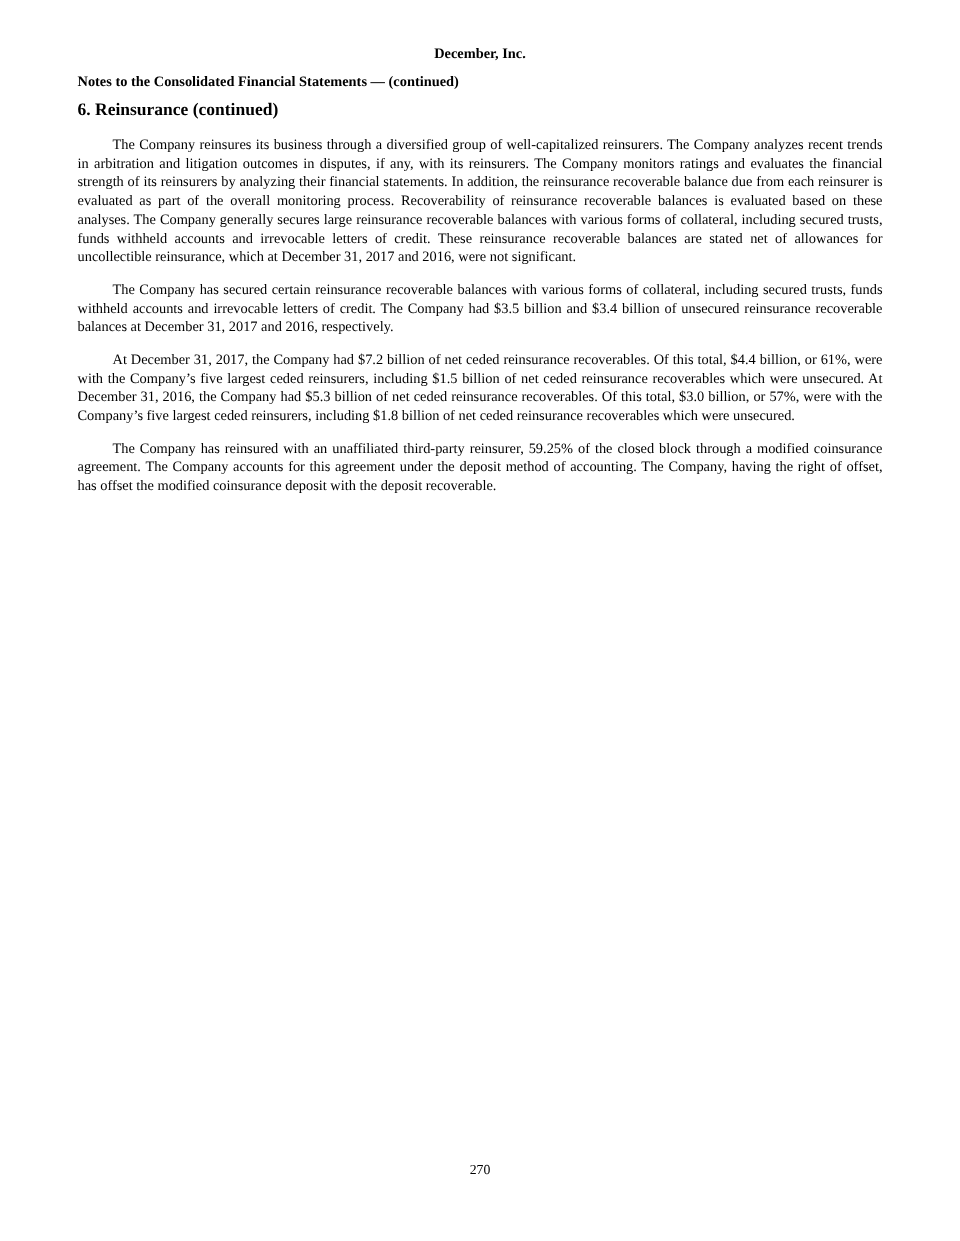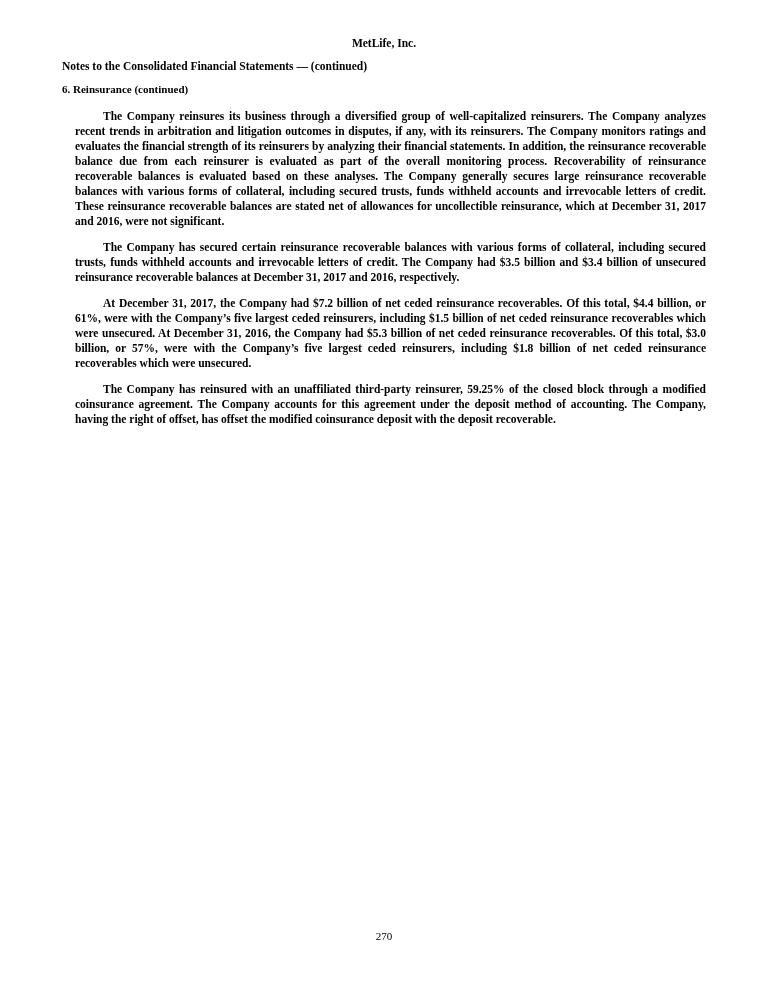--- a/index.html
+++ b/index.html
@@ -26,58 +26,57 @@
   }
   .doc-subtitle {
     text-align: left;
     font-weight: bold;
     font-size: 11.5px;
     line-height: 14px;
     margin: 0 0 9px 0;
   }
   .section-heading {
     font-weight: bold;
-    font-size: 11px;
+    font-size: 14px;
     line-height: 14px;
     margin: 0 0 13px 0;
   }
   .subsection-heading {
     font-weight: bold;
     font-style: italic;
     font-size: 11.5px;
     line-height: 14px;
     margin: 0 0 0 6px;
   }
   .body-text {
     margin-top: 9px;
   }
   .body-text p {
     font-size: 11.5px;
     line-height: 15px;
     text-align: justify;
     text-indent: 28px;
-    margin: 0 0 11px 13px;
-    font-weight: bold;
+    margin: 0 0 11px 0;
   }
   .page-number {
     position: absolute;
     bottom: 50px;
     left: 0;
     width: 100%;
     text-align: center;
     font-size: 11px;
     line-height: 13px;
   }
 </style>
 </head>
 <body>
 
 <div class="page">
 
-  <div class="doc-title">MetLife, Inc.</div>
+  <div class="doc-title">December, Inc.</div>
 
   <div class="doc-subtitle">Notes to the Consolidated Financial Statements — (continued)</div>
 
   <div class="section-heading">6. Reinsurance (continued)</div>
 
 
   <div class="body-text">
     <p>The Company reinsures its business through a diversified group of well-capitalized reinsurers. The Company analyzes recent trends in arbitration and litigation outcomes in disputes, if any, with its reinsurers. The Company monitors ratings and evaluates the financial strength of its reinsurers by analyzing their financial statements. In addition, the reinsurance recoverable balance due from each reinsurer is evaluated as part of the overall monitoring process. Recoverability of reinsurance recoverable balances is evaluated based on these analyses. The Company generally secures large reinsurance recoverable balances with various forms of collateral, including secured trusts, funds withheld accounts and irrevocable letters of credit. These reinsurance recoverable balances are stated net of allowances for uncollectible reinsurance, which at December 31, 2017 and 2016, were not significant.</p>
     <p>The Company has secured certain reinsurance recoverable balances with various forms of collateral, including secured trusts, funds withheld accounts and irrevocable letters of credit. The Company had $3.5 billion and $3.4 billion of unsecured reinsurance recoverable balances at December 31, 2017 and 2016, respectively.</p>
     <p>At December 31, 2017, the Company had $7.2 billion of net ceded reinsurance recoverables. Of this total, $4.4 billion, or 61%, were with the Company’s five largest ceded reinsurers, including $1.5 billion of net ceded reinsurance recoverables which were unsecured. At December 31, 2016, the Company had $5.3 billion of net ceded reinsurance recoverables. Of this total, $3.0 billion, or 57%, were with the Company’s five largest ceded reinsurers, including $1.8 billion of net ceded reinsurance recoverables which were unsecured.</p>

